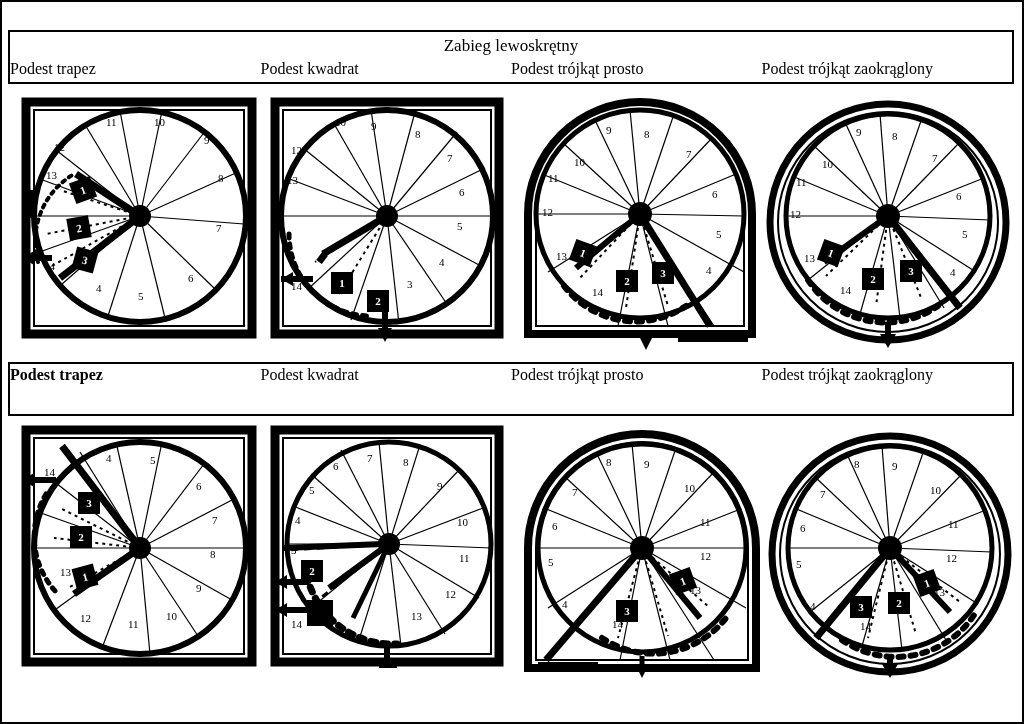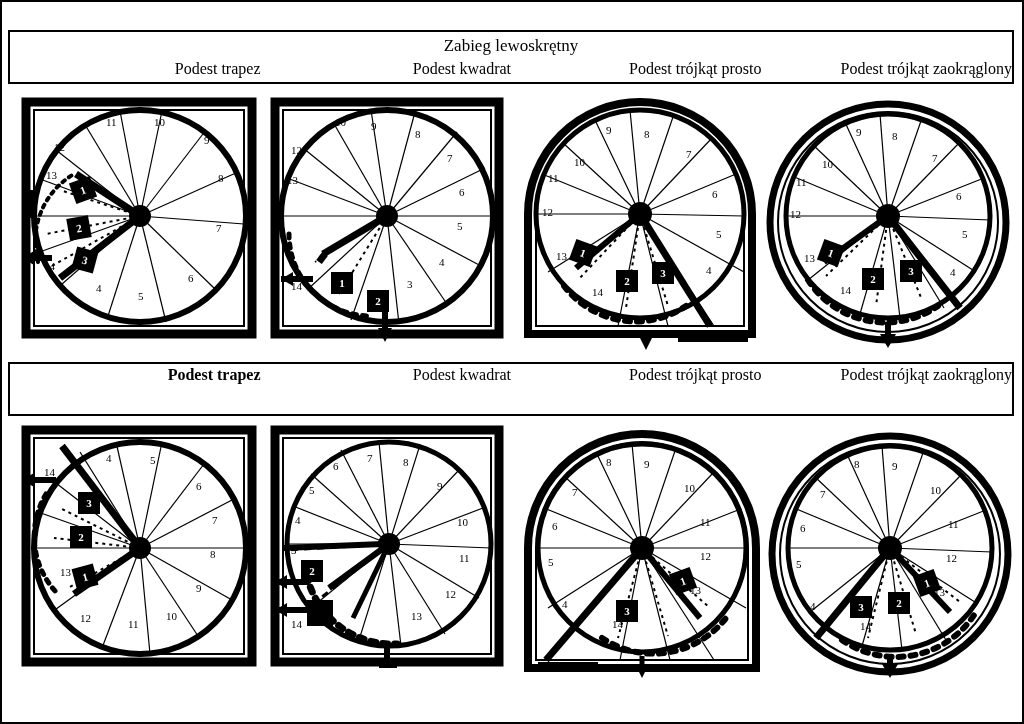--- a/index.html
+++ b/index.html
@@ -2,21 +2,21 @@
 <html><head>
 <meta charset="utf-8">
 <style>
   html,body{margin:0;padding:0;background:#ffffff;}
   body{width:1024px;height:724px;font-family:"Liberation Serif",serif;color:#000;}
   #page{position:relative;width:1024px;height:724px;box-sizing:border-box;border:2px solid #000;overflow:hidden;}
 
   .banner{position:absolute;left:6px;width:1006px;border:2px solid #000;box-sizing:border-box;background:#fff;}
   .banner .title{text-align:center;font-size:17px;padding:4px 0 2px 0;}
   .banner .cols{display:flex;}
-  .banner .cols .col{flex:1;text-align:right;font-size:16px;padding:2px 0 6px 0;}
+  .banner .cols .col{flex:1;text-align:left;font-size:16px;padding:2px 0 6px 0;}
   .banner .cols .col.bold{font-weight:bold;}
 
   .row{position:absolute;left:0;width:1024px;height:260px;}
 
   .cell{position:absolute;width:250px;height:258px;}
 
   svg{position:absolute;left:0;top:0;overflow:visible;}
 
   .lbl{position:absolute;font-size:11px;font-family:"Liberation Serif",serif;}
   .chip{position:absolute;background:#000;color:#fff;font-size:11px;font-weight:bold;

